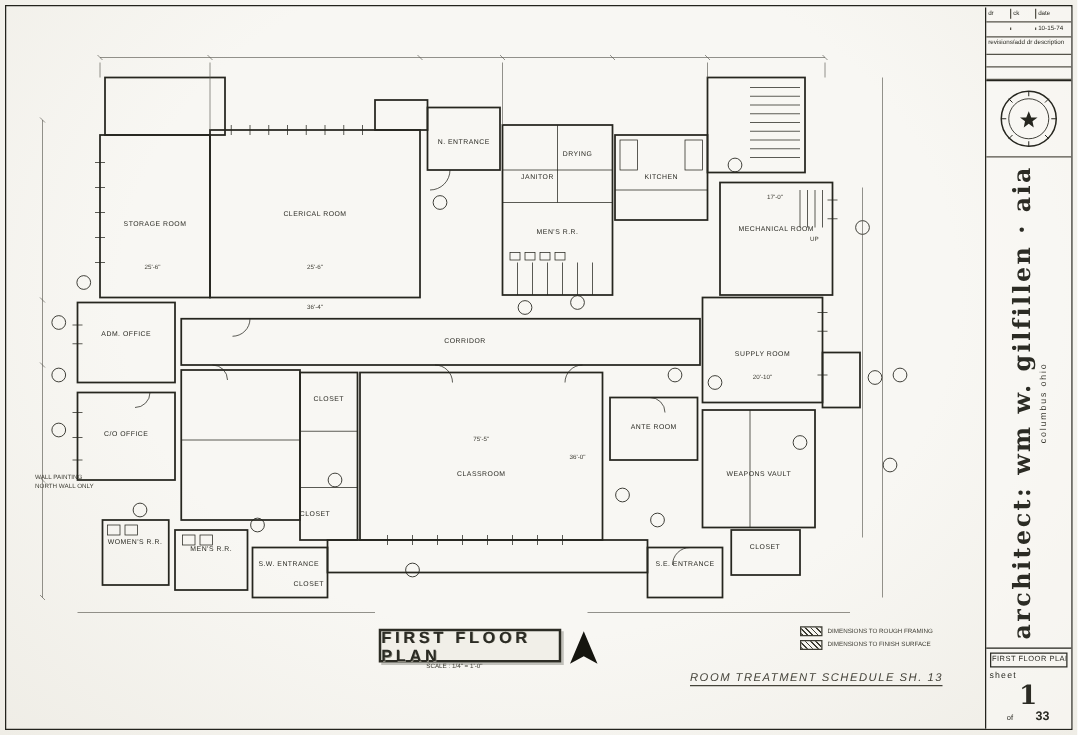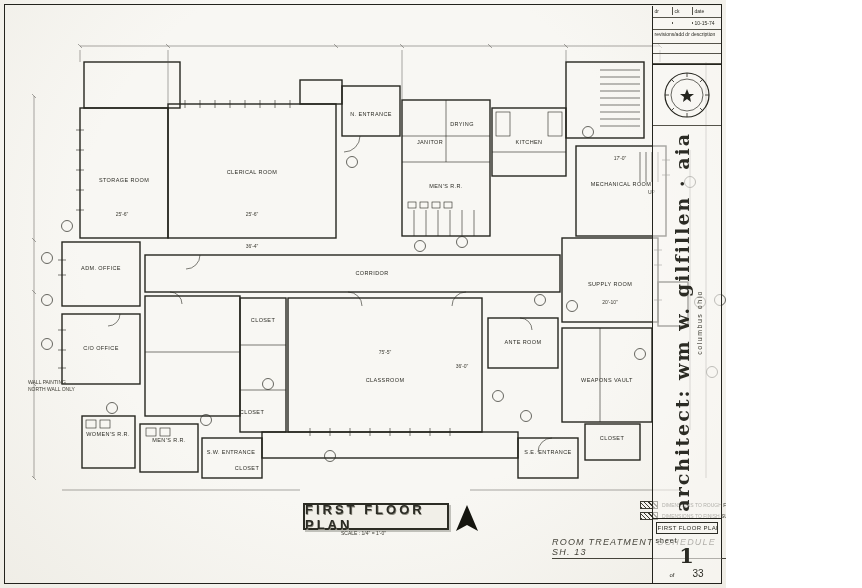--- a/index.html
+++ b/index.html
@@ -1,17 +1,17 @@
 <!DOCTYPE html>
 <html><head>
 <meta charset="utf-8">
 <style>
   html,body{margin:0;padding:0;background:#ffffff;}
   .sheet{
-    position:relative;width:726px;height:588px;overflow:hidden;
+    position:relative;width:862px;height:588px;overflow:hidden;
     background:radial-gradient(ellipse at 50% 40%, #f8f7f3 55%, #efede6 100%);
     font-family:"Liberation Sans",sans-serif;color:#2b2b24;
   }
   .sheet-border{position:absolute;inset:4px;border:1.8px solid #23231d;pointer-events:none;}
   
   .plan-svg{position:absolute;left:0;top:0;}
   .plan-labels{position:absolute;inset:0;}
   .room-label{
     position:absolute;transform:translate(-50%,-50%);
     font-size:5.5px;letter-spacing:.4px;white-space:nowrap;color:#2b2b24;
@@ -70,21 +70,21 @@
   }
   .tb-bottom{margin-top:auto;border-top:1px solid #23231d;padding:3px 3px 4px;display:flex;flex-direction:column;align-items:center;}
   .dwg-title{
     align-self:stretch;border:1px solid #2b2b24;font-size:6px;text-align:center;
     padding:2px 1px;letter-spacing:.4px;margin-bottom:3px;white-space:nowrap;overflow:hidden;
   }
   .sheet-label{align-self:flex-start;font-size:7px;letter-spacing:1px;}
   .sheet-num{font-family:"DejaVu Serif",serif;font-size:21px;font-weight:bold;line-height:1.1;}
   .sheet-of{display:flex;align-items:baseline;gap:3px;}
   .sheet-of span:first-child{font-size:6px;}
-  .sheet-total{font-size:10px;font-weight:normal;margin-left:15px;}
+  .sheet-total{font-size:10px;font-weight:bold;margin-left:15px;}
 </style>
 </head>
 <body>
 
 <div class="sheet">
   <div class="sheet-border"></div>
 
   <svg class="plan-svg" width="786" height="588" viewBox="0 0 786 588">
 
     <g stroke="#26261f" fill="none" stroke-width="1.4">

